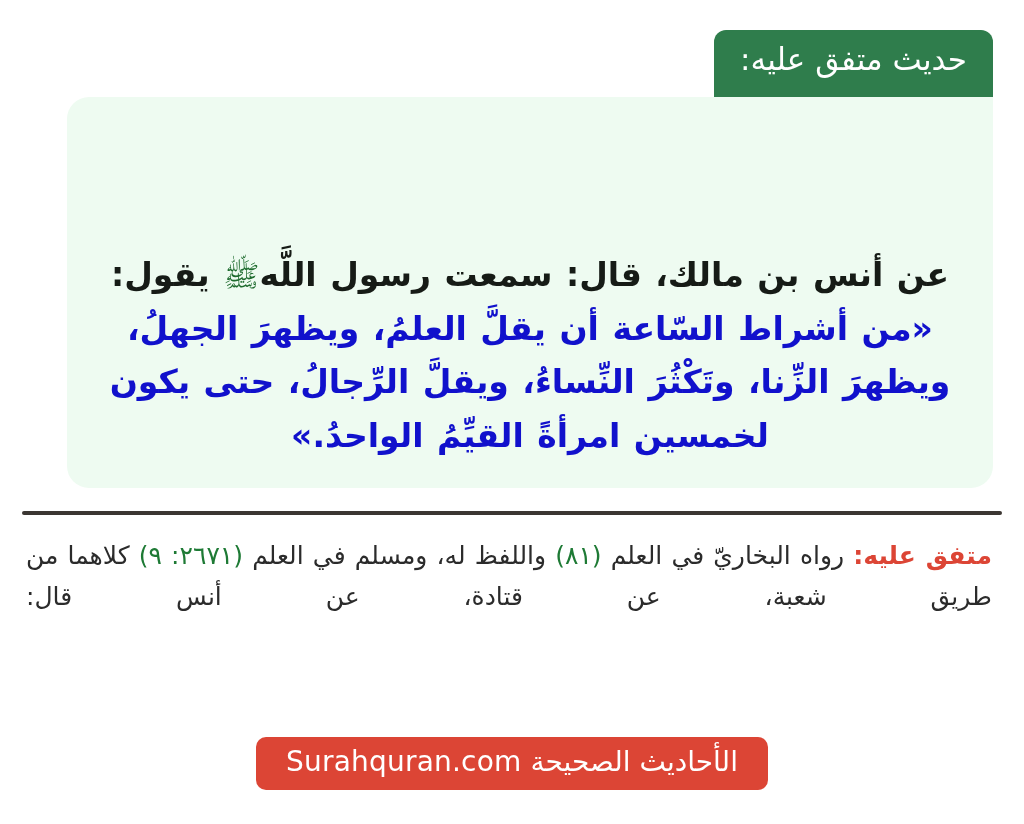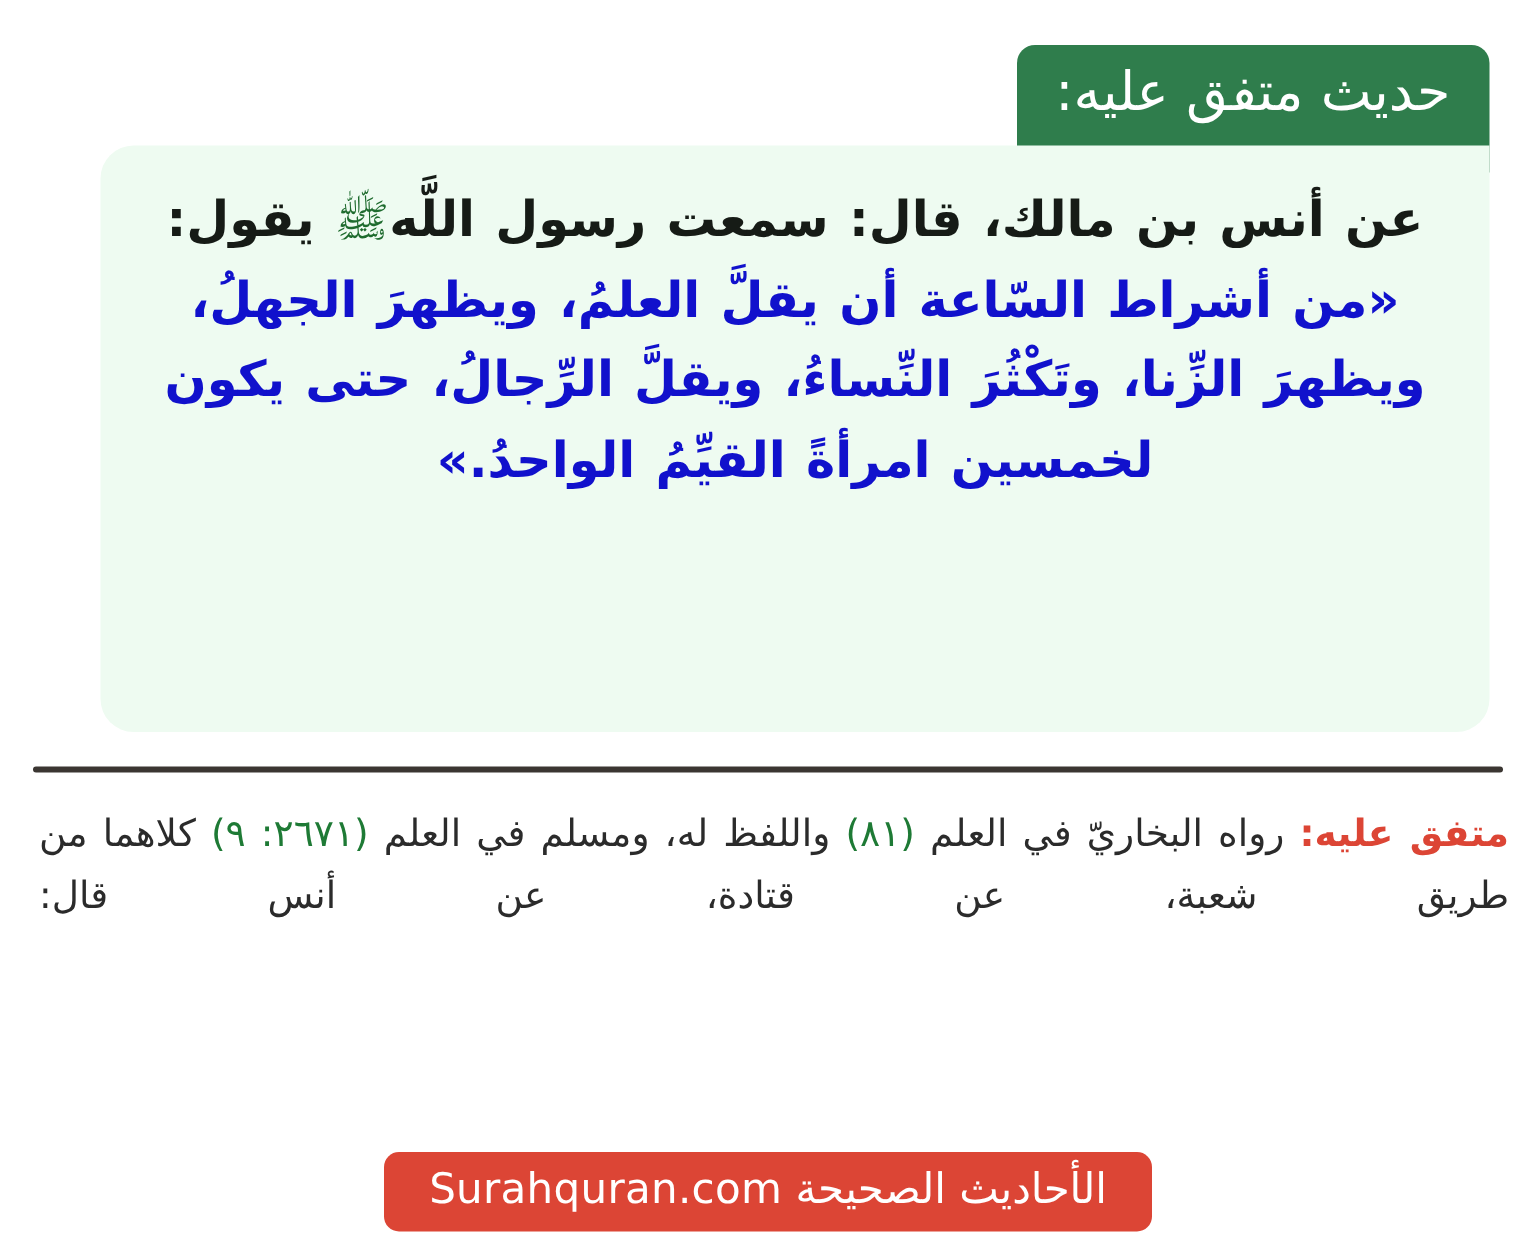--- a/index.html
+++ b/index.html
@@ -26,21 +26,21 @@
   .header-badge-row {
     position: absolute;
     top: 30px;
     right: 31px;
     display: flex;
     justify-content: flex-end;
   }
   .header-badge {
     background: #2F7D4C;
     color: #ffffff;
-    font-size: 36px;
+    font-size: 31px;
     font-weight: 400;
     line-height: 1;
     padding: 14px 26px 35px 26px;
     border-radius: 12px 12px 0 0;
     direction: rtl;
     white-space: nowrap;
     letter-spacing: 0.3px;
   }
 
   
@@ -49,21 +49,21 @@
     top: 97px;
     right: 31px;
     left: 31px;
     min-height: 391px;
     background: #EEFBF1;
     border-radius: 22px 0 22px 22px;
     box-sizing: border-box;
     padding: 22px 34px 26px 34px;
     display: flex;
     flex-direction: column;
-    justify-content: flex-start;
+    justify-content: flex-end;
     direction: rtl;
     margin-left: 36px;
   }
   .hadith-text {
     font-size: 33px;
     font-weight: bold;
     line-height: 1.62;
     text-align: center;
     color: #161b16;
     direction: rtl;
@@ -86,21 +86,21 @@
     left: 22px;
     height: 4px;
     background: #3b3632;
     border-radius: 2px;
   }
 
   
   .attribution {
     position: absolute;
     top: 536px;
-    right: 18px;
+    right: 32px;
     left: 26px;
     direction: rtl;
     text-align: justify;
     text-align-last: justify;
     font-size: 25px;
     line-height: 1.62;
     color: #2b2b2b;
     font-weight: normal;
   }
   .attribution .label {
@@ -115,21 +115,21 @@
     display: block;
     text-align: center;
     text-align-last: center;
   }
 
   
   .footer-row {
     position: absolute;
     left: 0;
     right: 0;
-    top: 768px;
+    top: 737px;
     display: flex;
     justify-content: center;
   }
   .footer-bar {
     background: #DC4535;
     color: #ffffff;
     border-radius: 10px;
     padding: 11px 30px 14px 30px;
     font-size: 28px;
     line-height: 1;

